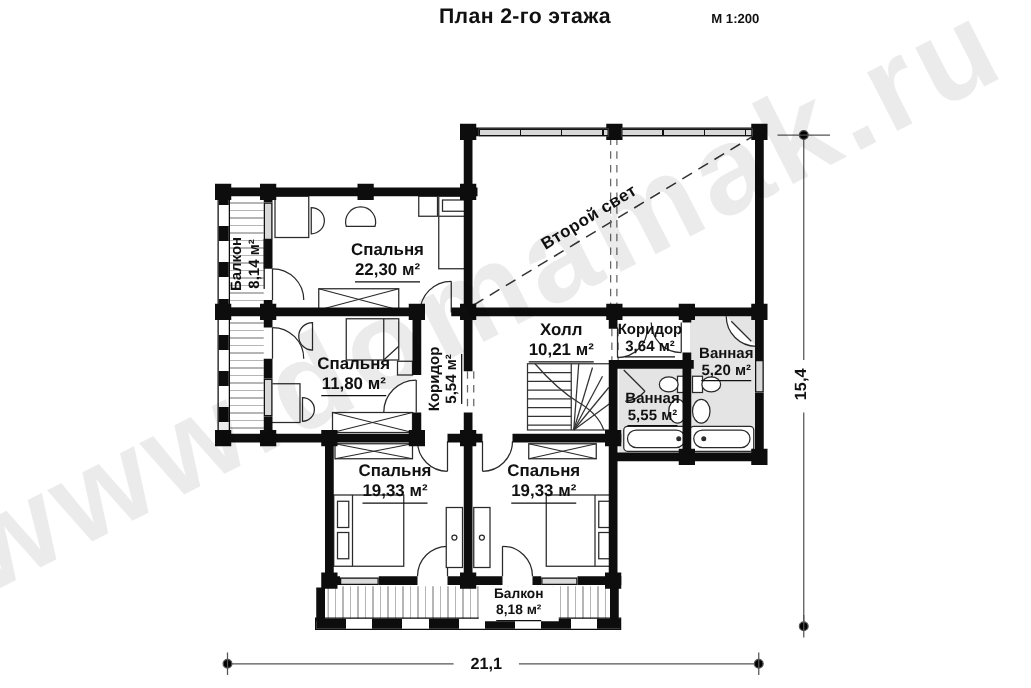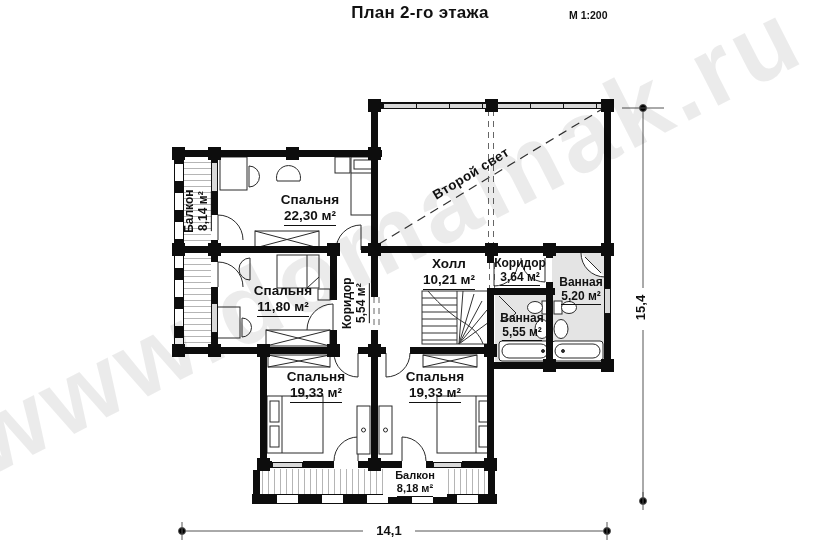--- a/index.html
+++ b/index.html
@@ -315,18 +315,18 @@
       <span class="ar">19,33 м²</span>
     </div>
 
     <div class="lbl sz-11 balc-b" style="left:383px;top:469px;width:58px;">
       <span class="nm">Балкон</span>
       <span class="ar">8,18 м²</span>
     </div>
 
     <div class="second-light">Второй свет</div>
 
-    <div class="dim" style="left:363px;top:523px;width:52px;">14,1</div>
+    <div class="dim" style="left:363px;top:523px;width:52px;">21,1</div>
     <div class="dim rot" style="left:614px;top:300px;width:52px;background:transparent;">15,4</div>
   </div>
 
   <div class="watermark">www.domamak.ru</div>
 </div>
 
 </body></html>

